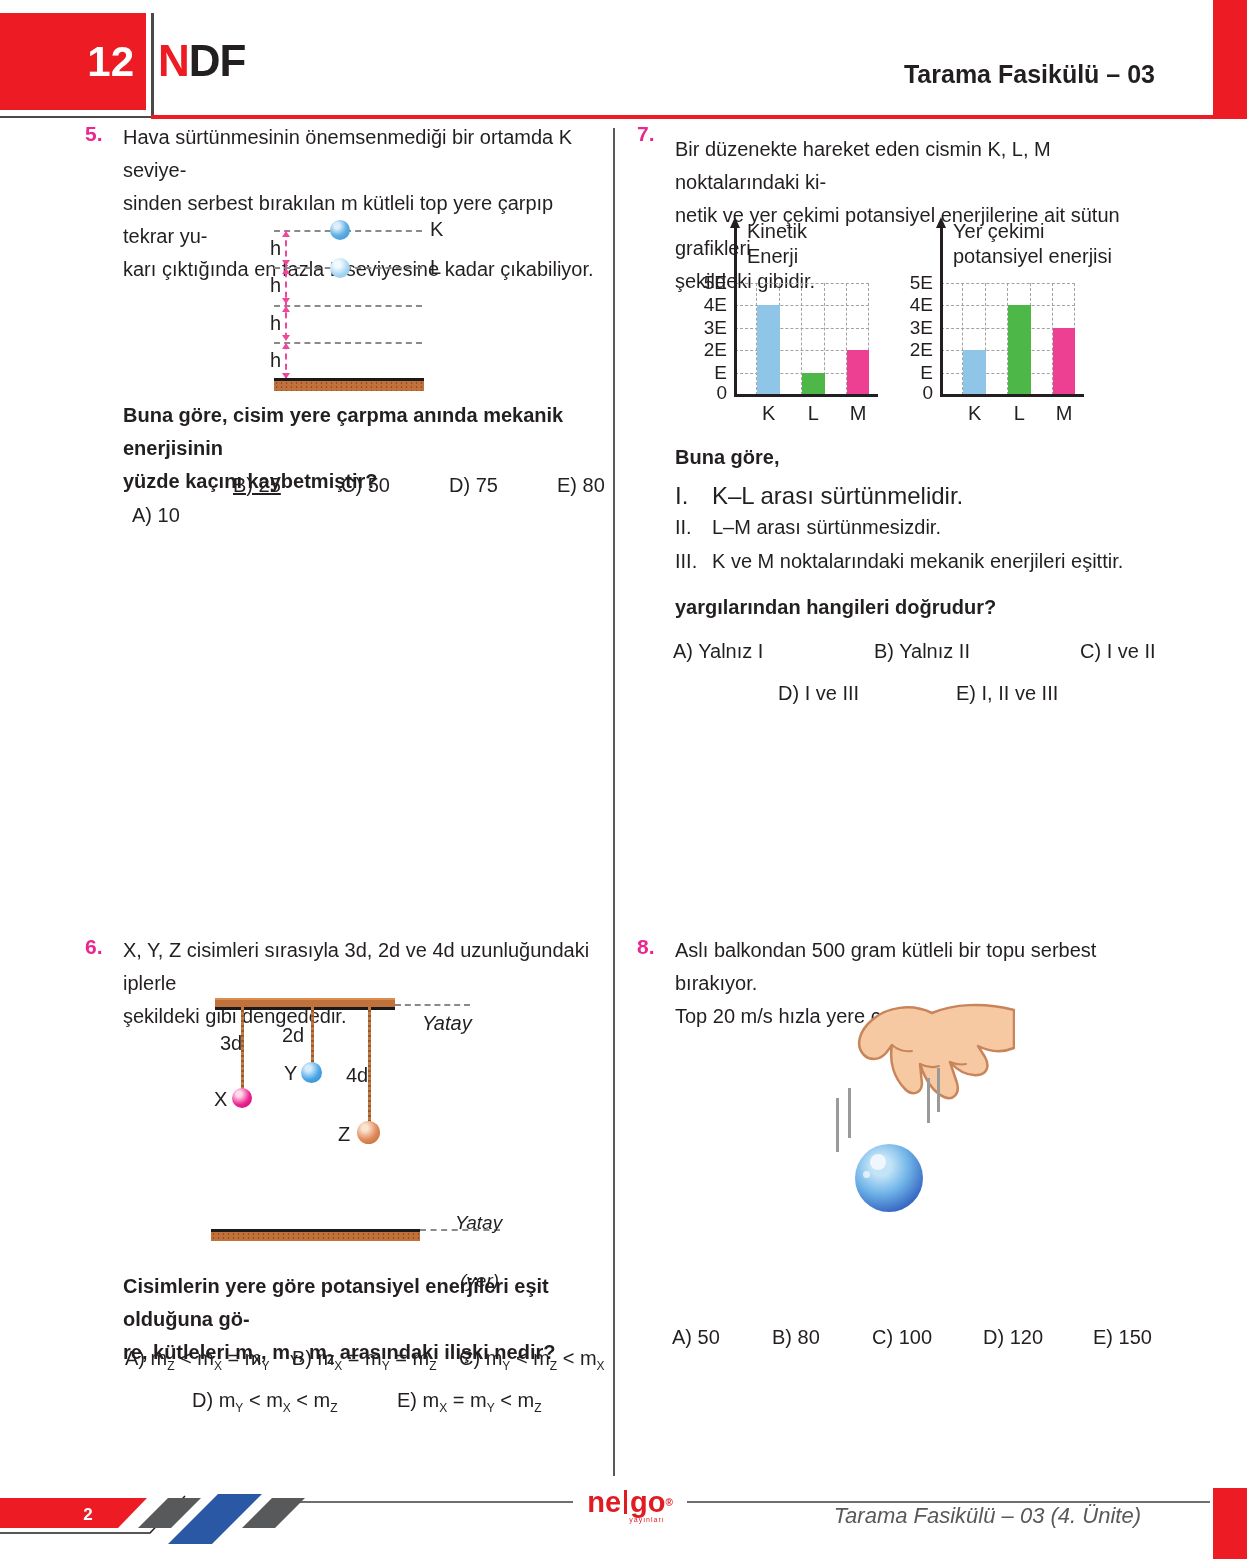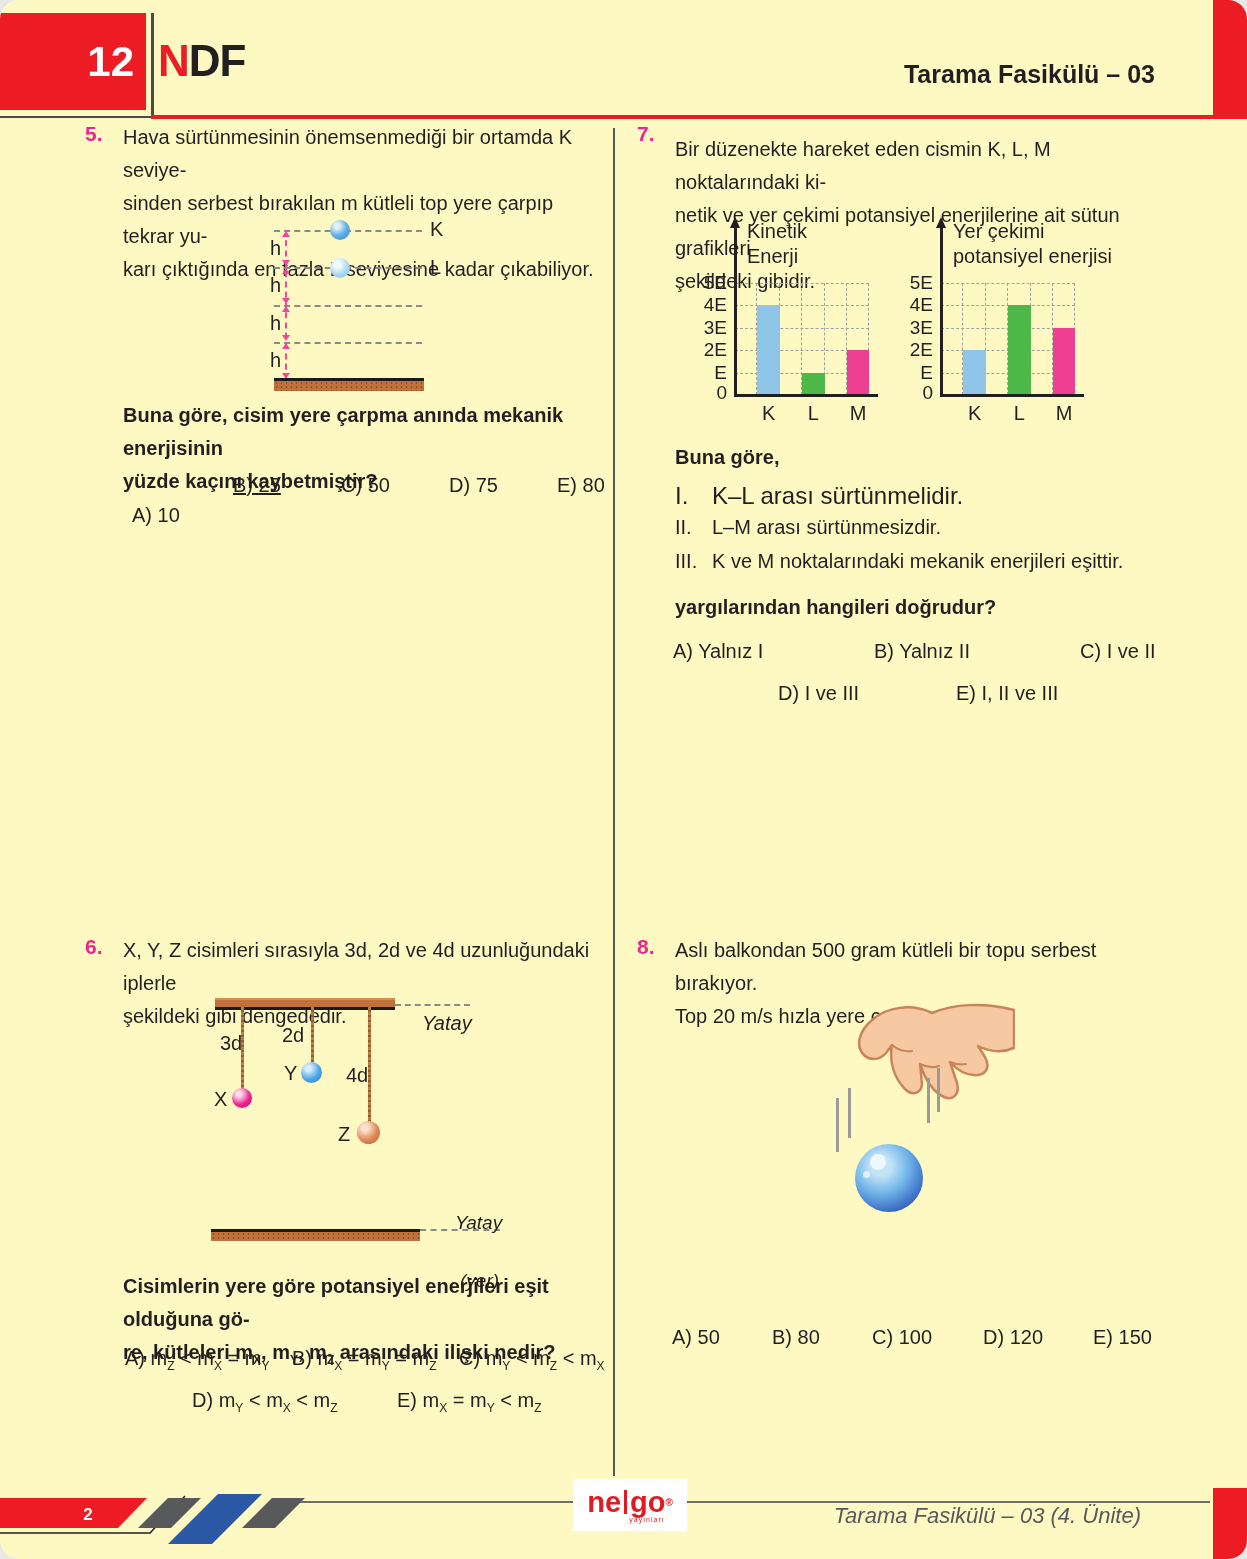--- a/index.html
+++ b/index.html
@@ -1,17 +1,17 @@
 <!DOCTYPE html>
 <html><head>
 <meta charset="utf-8">
 <style>
   html,body{margin:0;padding:0;background:#e8e8e8;}
-  .page{position:relative;width:1247px;height:1559px;margin:0 auto;background:#fef9c3;
-        font-family:"Liberation Sans",sans-serif;color:#231F20;overflow:hidden;border-radius:19px;}
+  .page{position:relative;width:1247px;height:1559px;margin:0 auto;background:#ffffff;
+        font-family:"Liberation Sans",sans-serif;color:#231F20;overflow:hidden;}
   .abs{position:absolute;}
 
   
   .grade-box{left:0;top:13px;width:146px;height:97px;background:#ED1C24;display:flex;
              align-items:center;justify-content:flex-end;padding-right:12px;box-sizing:border-box;}
   .grade-box span{color:#fff;font-size:42px;font-weight:bold;}
   .hdr-vline{left:151px;top:13px;width:3px;height:104px;background:#4a4a4a;}
   .brand{left:158px;top:36px;font-size:44px;font-weight:bold;letter-spacing:-1px;}
   .brand .n{color:#ED1C24;} .brand .df{color:#231F20;}
   .hdr-title{right:92px;top:60px;font-size:25px;font-weight:bold;}

